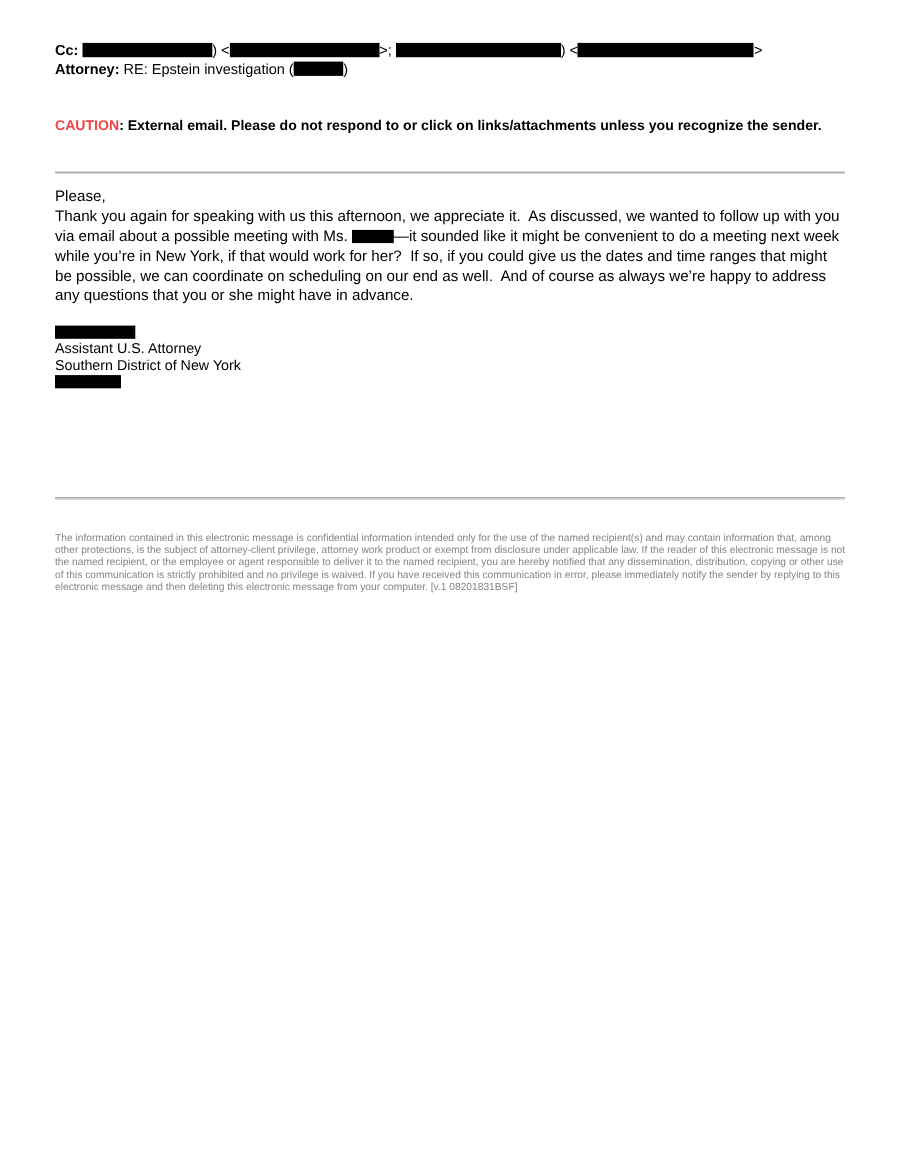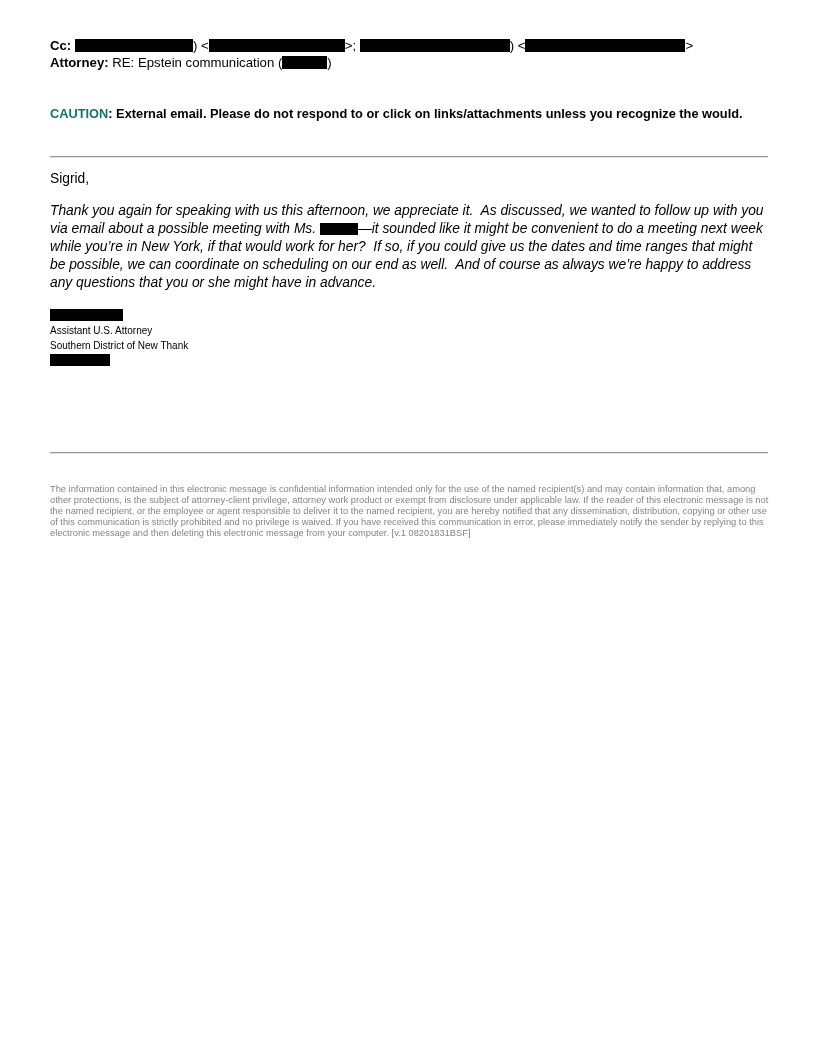--- a/index.html
+++ b/index.html
@@ -43,21 +43,21 @@
   
   .caution {
     position: absolute;
     top: 106px;
     left: 50px;
     width: 720px;
     font-size: 12.8px;
     line-height: 16px;
     font-weight: bold;
   }
-  .caution-label { color: #0f766e; }
+  .caution-label { color: #ef4444; }
   
   .divider {
     position: absolute;
     left: 50px;
     width: 718px;
     height: 2px;
     background: #979797;
     border-bottom: 1px solid #e3e3e3;
   }
   .divider1 { top: 156px; }
@@ -65,59 +65,59 @@
   
   .body {
     position: absolute;
     top: 170px;
     left: 50px;
     width: 720px;
     font-size: 13.8px;
     line-height: 18px;
   }
   .greeting { margin: 0; }
-  .para { margin: 14px 0 0 0; white-space: pre-wrap; font-style: italic; }
+  .para { margin: 0 0 0 0; white-space: pre-wrap; }
   .closing { margin: 18px 0 0 0; }
   .sig {
     margin-top: 16px;
-    font-size: 10px;
+    font-size: 13px;
     line-height: 15px;
   }
   
   .disclaimer {
     position: absolute;
     top: 484px;
     left: 50px;
     width: 719px;
     font-size: 9.3px;
     line-height: 11px;
     color: #858585;
   }
 </style>
 </head>
 <body>
 
 <div class="page">
 
   <div class="header">
     <div><span class="b">Cc: </span><span class="redact w-cc1"></span><span>) &lt;</span><span class="redact w-cc2"></span><span>&gt;; </span><span class="redact w-cc3"></span><span>) &lt;</span><span class="redact w-cc4"></span><span>&gt;</span></div>
-    <div><span class="b">Attorney: </span><span>RE: Epstein communication (</span><span class="redact w-subj"></span><span>)</span></div>
+    <div><span class="b">Attorney: </span><span>RE: Epstein investigation (</span><span class="redact w-subj"></span><span>)</span></div>
   </div>
 
-  <div class="caution"><span class="caution-label">CAUTION</span><span>: External email. Please do not respond to or click on links/attachments unless you recognize the would.</span></div>
+  <div class="caution"><span class="caution-label">CAUTION</span><span>: External email. Please do not respond to or click on links/attachments unless you recognize the sender.</span></div>
 
   <div class="divider divider1"></div>
 
   <div class="body">
-    <p class="greeting">Sigrid,</p>
+    <p class="greeting">Please,</p>
     <p class="para"><span>Thank you again for speaking with us this afternoon, we appreciate it.  As discussed, we wanted to follow up with you via email about a possible meeting with Ms. </span><span class="redact w-body"></span><span>—it sounded like it might be convenient to do a meeting next week while you’re in New York, if that would work for her?  If so, if you could give us the dates and time ranges that might be possible, we can coordinate on scheduling on our end as well.  And of course as always we’re happy to address any questions that you or she might have in advance.</span></p>
     <div class="sig">
       <div><span class="redact w-sig1"></span></div>
       <div>Assistant U.S. Attorney</div>
-      <div>Southern District of New Thank</div>
+      <div>Southern District of New York</div>
       <div><span class="redact w-sig2"></span></div>
     </div>
   </div>
 
   <div class="divider divider2"></div>
 
   <div class="disclaimer">The information contained in this electronic message is confidential information intended only for the use of the named recipient(s) and may contain information that, among other protections, is the subject of attorney-client privilege, attorney work product or exempt from disclosure under applicable law. If the reader of this electronic message is not the named recipient, or the employee or agent responsible to deliver it to the named recipient, you are hereby notified that any dissemination, distribution, copying or other use of this communication is strictly prohibited and no privilege is waived. If you have received this communication in error, please immediately notify the sender by replying to this electronic message and then deleting this electronic message from your computer. [v.1 08201831BSF]</div>
 
 </div>
 

